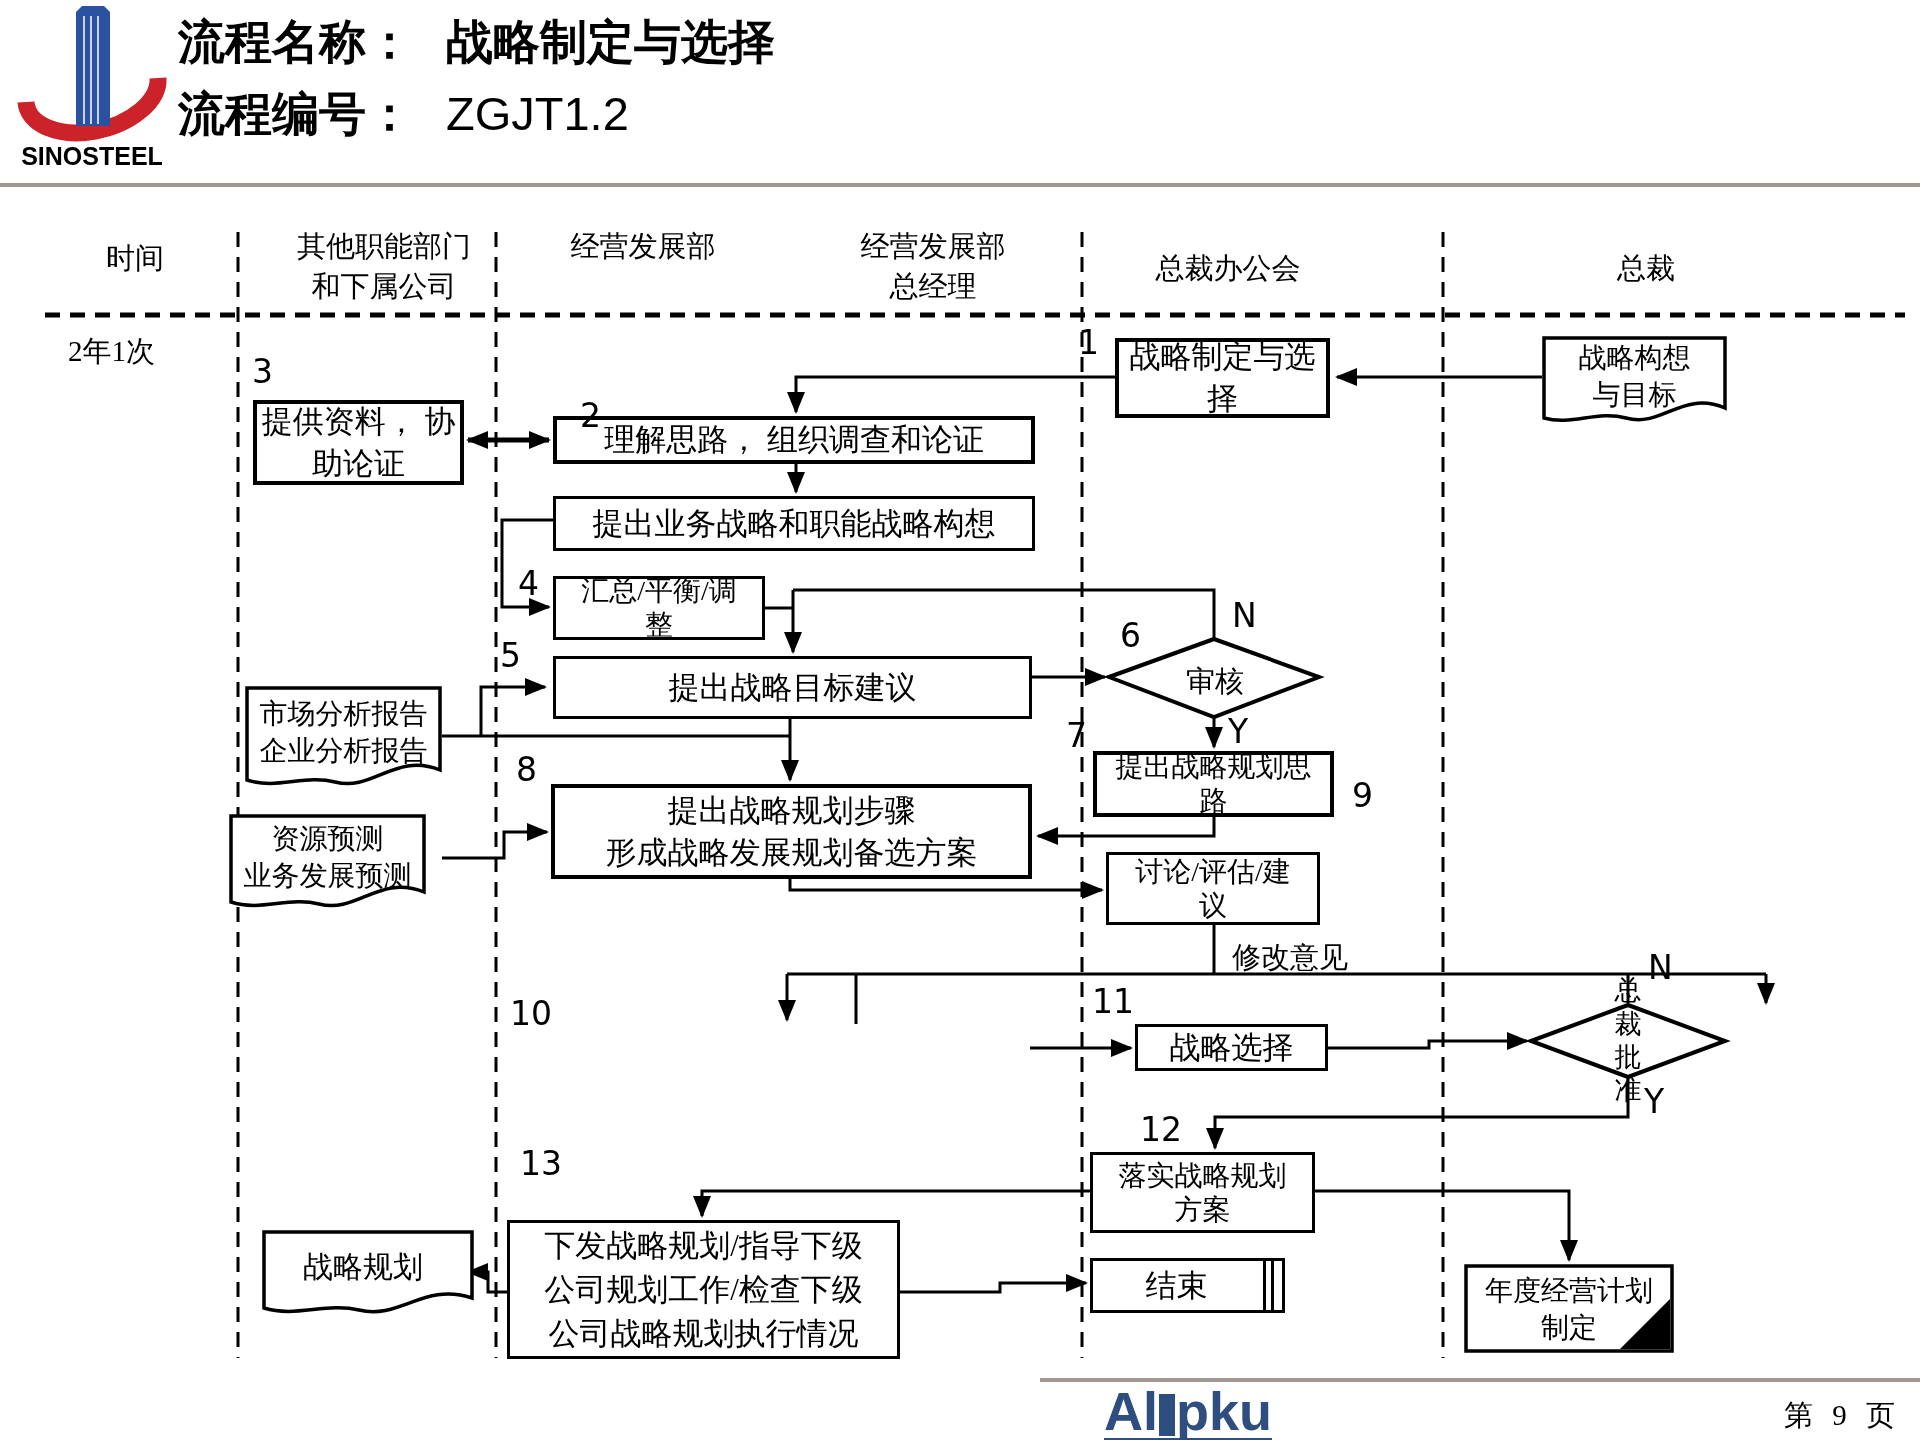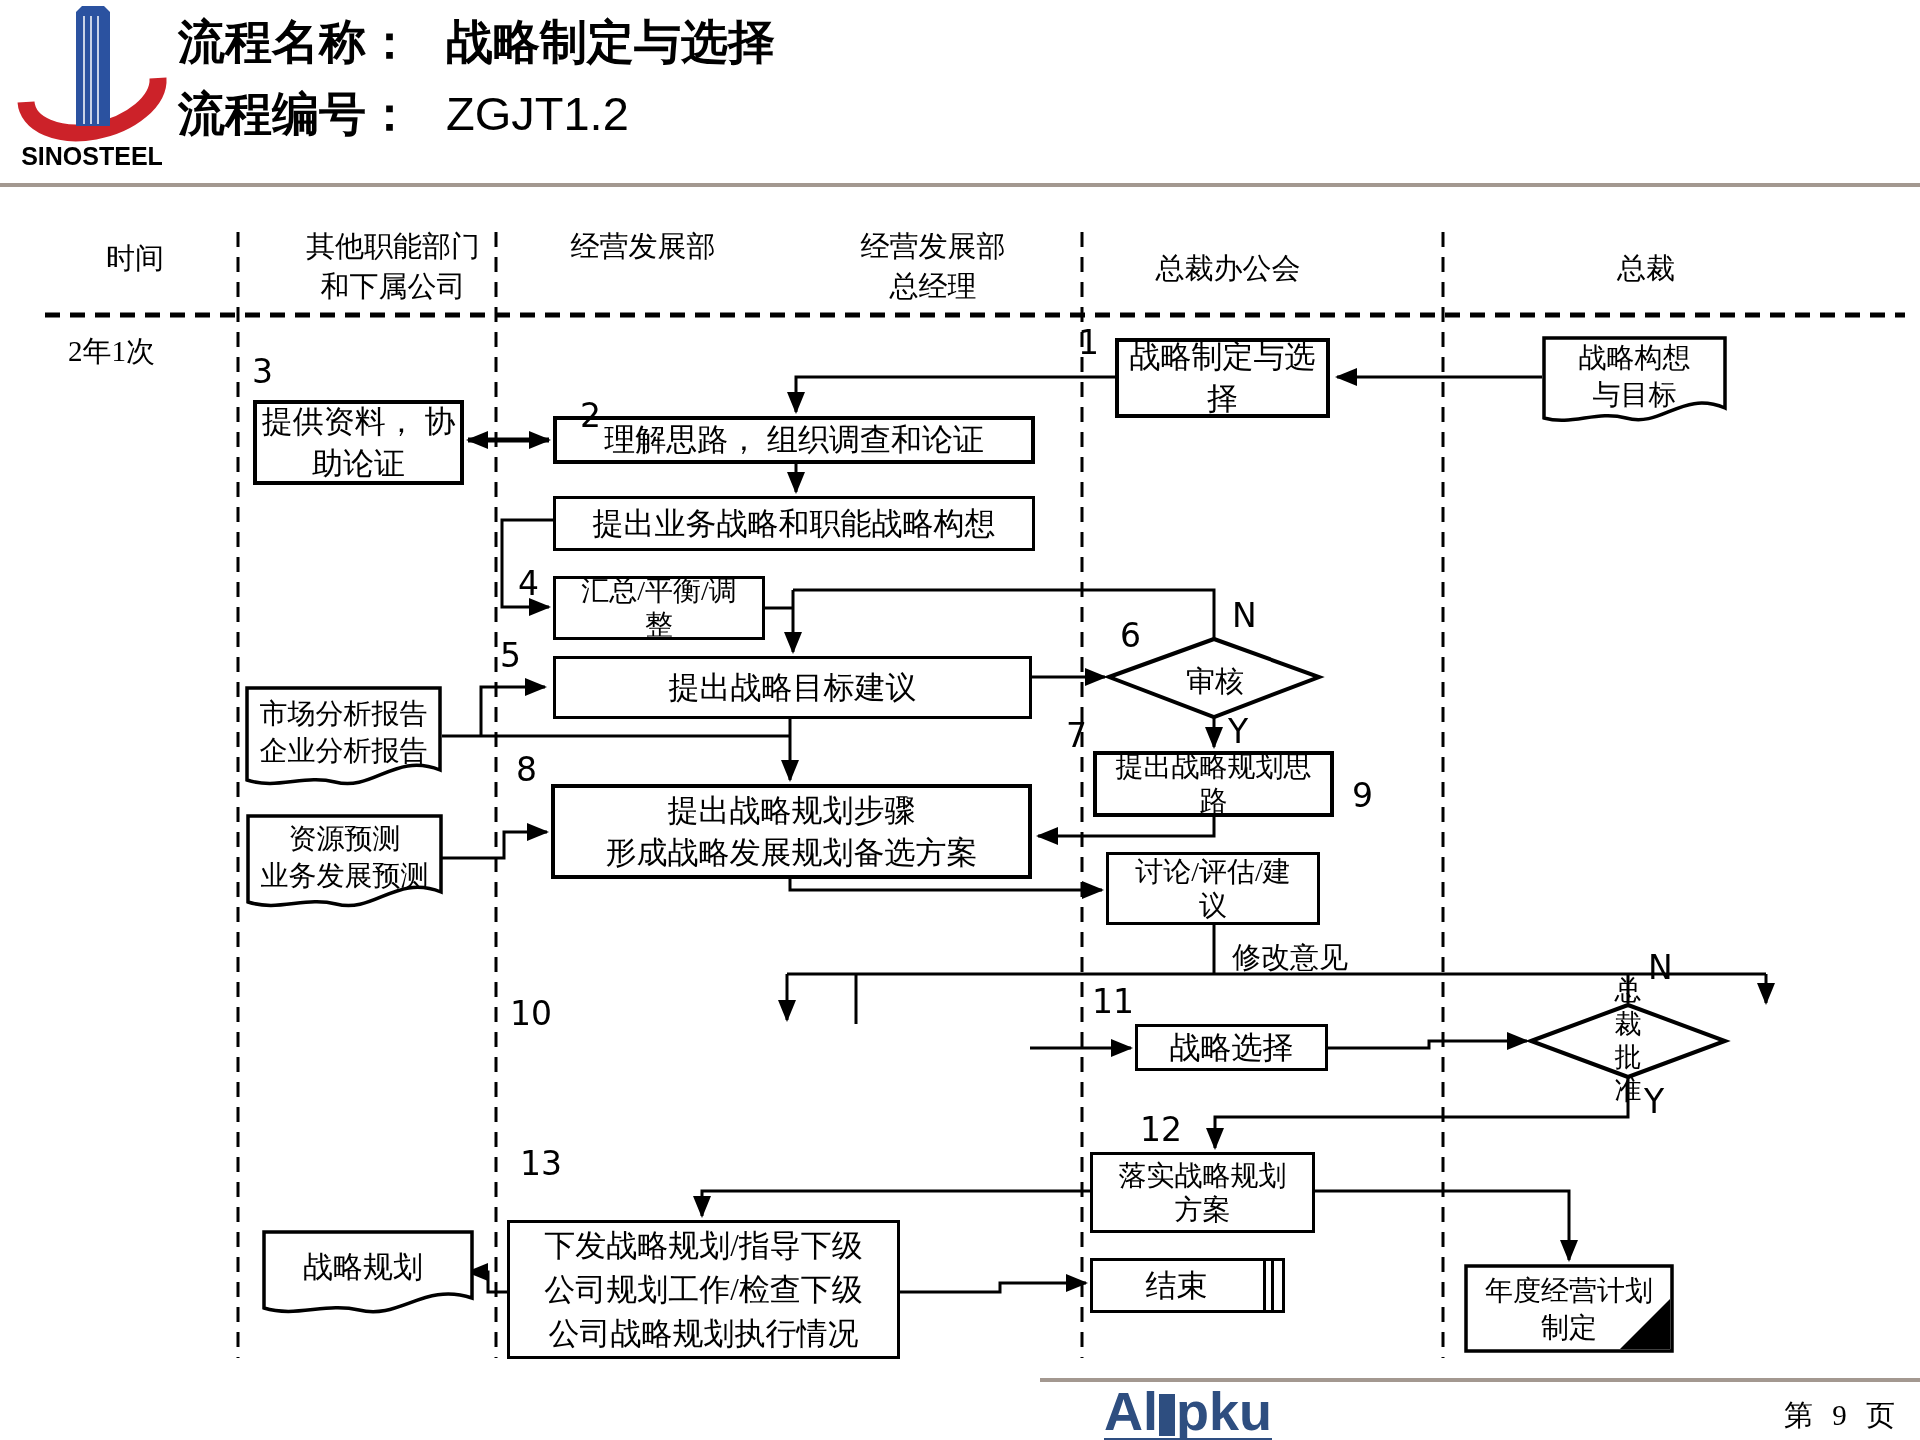--- a/index.html
+++ b/index.html
@@ -57,21 +57,21 @@
     <span class="lab">流程名称：</span>
     <span>战略制定与选择</span>
   </div>
   <div class="titleRow" style="top:88px">
     <span class="lab">流程编号：</span>
     <span class="code-val">ZGJT1.2</span>
   </div>
   <div class="grayline" style="left:0;top:183px;width:1920px;"></div>
 
   <div class="lanehead" style="left:85px;top:238px;width:100px;">时间</div>
-  <div class="lanehead" style="left:283px;top:226px;width:220px;text-align:center;">
+  <div class="lanehead" style="left:274px;top:226px;width:220px;text-align:center;">
     <div>其他职能部门</div>
     <div>和下属公司</div>
   </div>
   <div class="lanehead" style="left:543px;top:226px;width:200px;">经营发展部</div>
   <div class="lanehead" style="left:823px;top:226px;width:220px;">
     <div>经营发展部</div>
     <div>总经理</div>
   </div>
   <div class="lanehead" style="left:1118px;top:248px;width:220px;">总裁办公会</div>
   <div class="lanehead" style="left:1586px;top:248px;width:120px;">总裁</div>
@@ -232,21 +232,21 @@
   <div class="doc" style="left:245px;top:686px;width:197px;height:106px;">
     <svg width="197" height="106" viewBox="0 0 197 106">
       <path d="M2 2 H195 V84 C150 66,128 106,90 96 C60 88,32 104,2 94 Z" fill="#fff" stroke="#000" stroke-width="3.5"></path>
     </svg>
     <div class="txt" style="top:4px;height:84px;">
       <div>市场分析报告</div>
       <div>企业分析报告</div>
     </div>
   </div>
 
-  <div class="doc" style="left:246px;top:814px;width:197px;height:100px;">
+  <div class="doc" style="left:229px;top:814px;width:197px;height:100px;">
     <svg width="197" height="100" viewBox="0 0 197 100">
       <path d="M2 2 H195 V78 C150 60,128 100,90 90 C60 82,32 98,2 88 Z" fill="#fff" stroke="#000" stroke-width="3.5"></path>
     </svg>
     <div class="txt" style="top:4px;height:78px;">
       <div>资源预测</div>
       <div>业务发展预测</div>
     </div>
   </div>
 
   <div class="doc" style="left:252px;top:1230px;width:212px;height:90px;padding-left:10px;">

